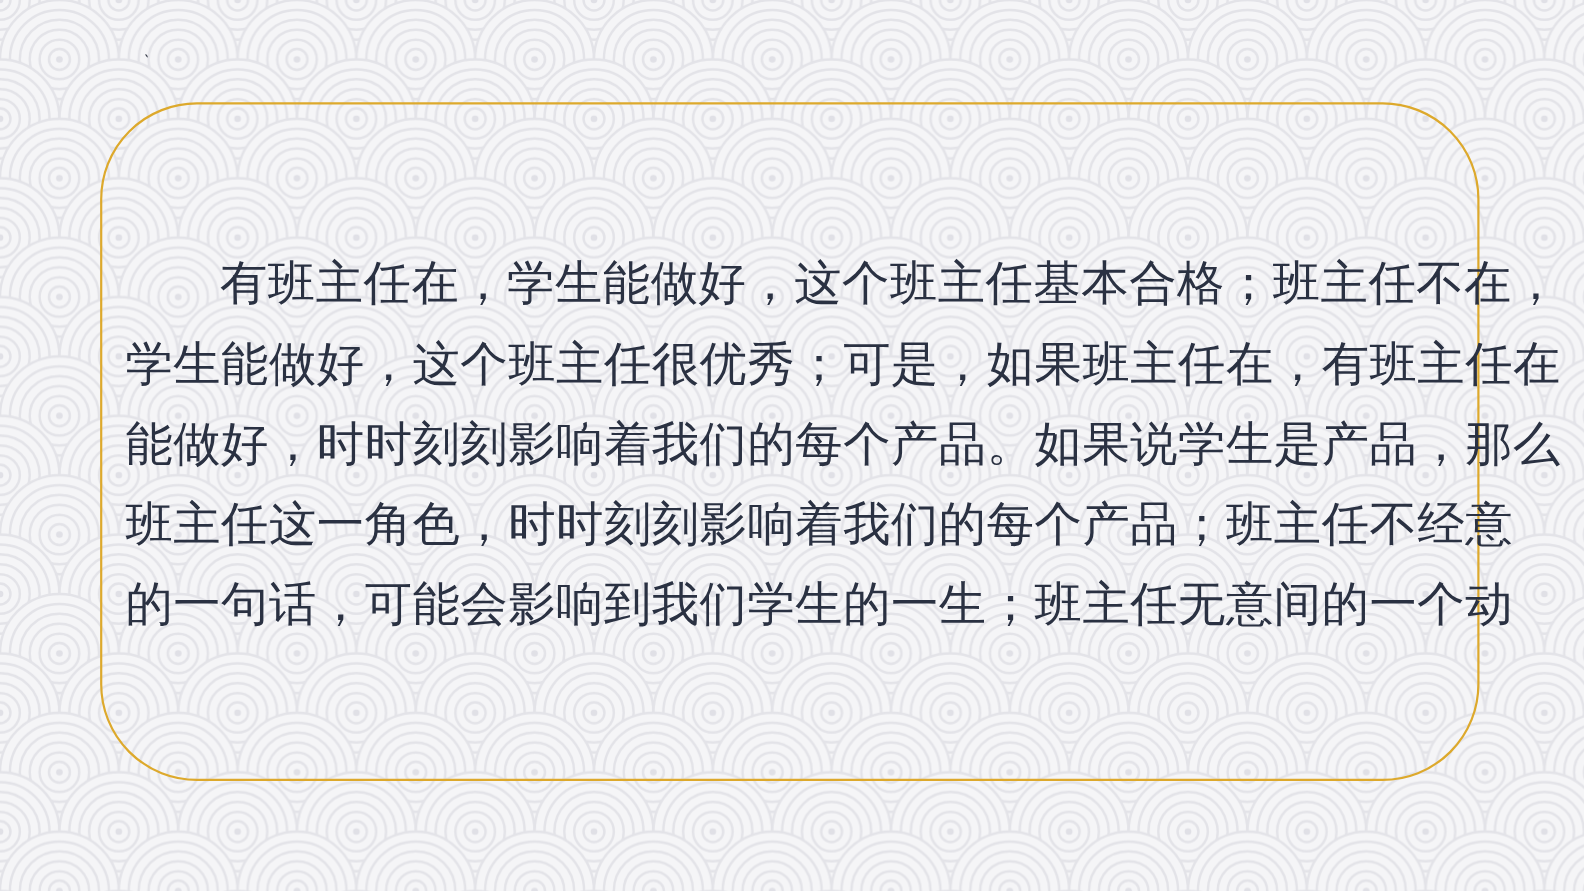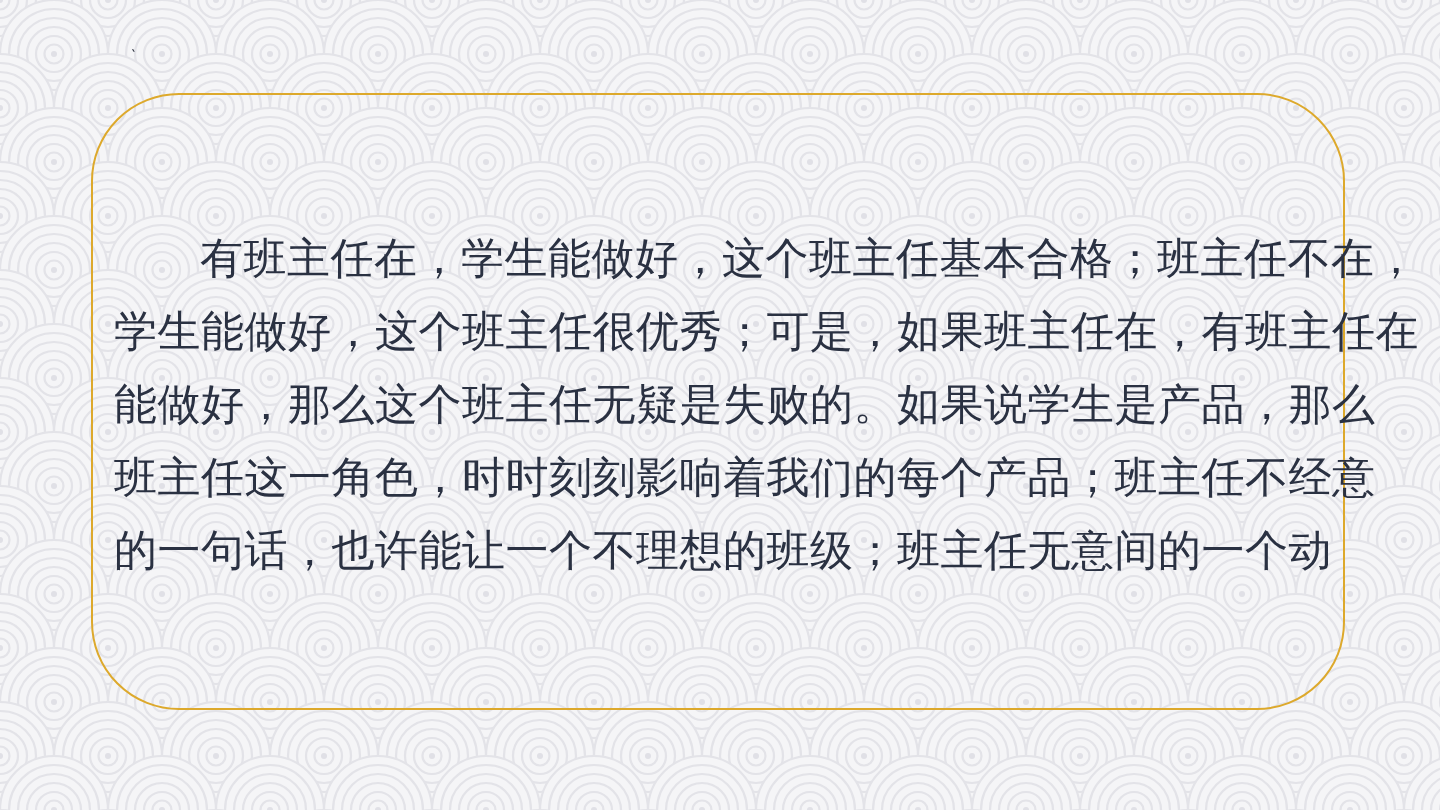--- a/index.html
+++ b/index.html
@@ -95,18 +95,18 @@
     <rect width="1440" height="810" fill="url(#sgh)"></rect>
   </svg>
 
   <span class="stray-mark">`</span>
 
   <div class="card"></div>
 
   <div class="paragraph">
     <div class="para-line indent">有班主任在，学生能做好，这个班主任基本合格；班主任不在，</div>
     <div class="para-line">学生能做好，这个班主任很优秀；可是，如果班主任在，有班主任在</div>
-    <div class="para-line">能做好，那么这个班主任无疑是失败的。如果说学生是产品，那么</div>
+    <div class="para-line">能做好，时时刻刻影响着我们的每个产品。如果说学生是产品，那么</div>
     <div class="para-line">班主任这一角色，时时刻刻影响着我们的每个产品；班主任不经意</div>
-    <div class="para-line">的一句话，也许能让一个不理想的班级；班主任无意间的一个动</div>
+    <div class="para-line">的一句话，可能会影响到我们学生的一生；班主任无意间的一个动</div>
   </div>
 
 </div>
 
 </body></html>

